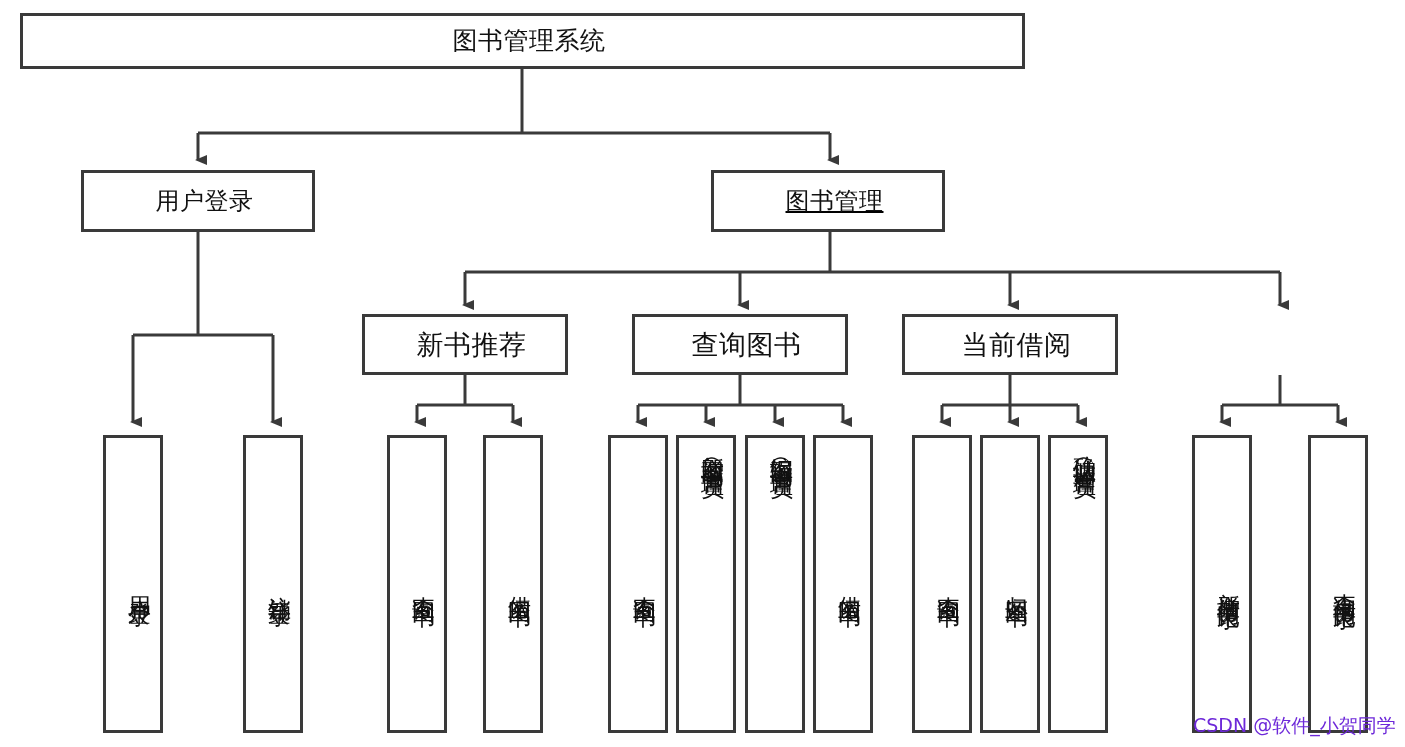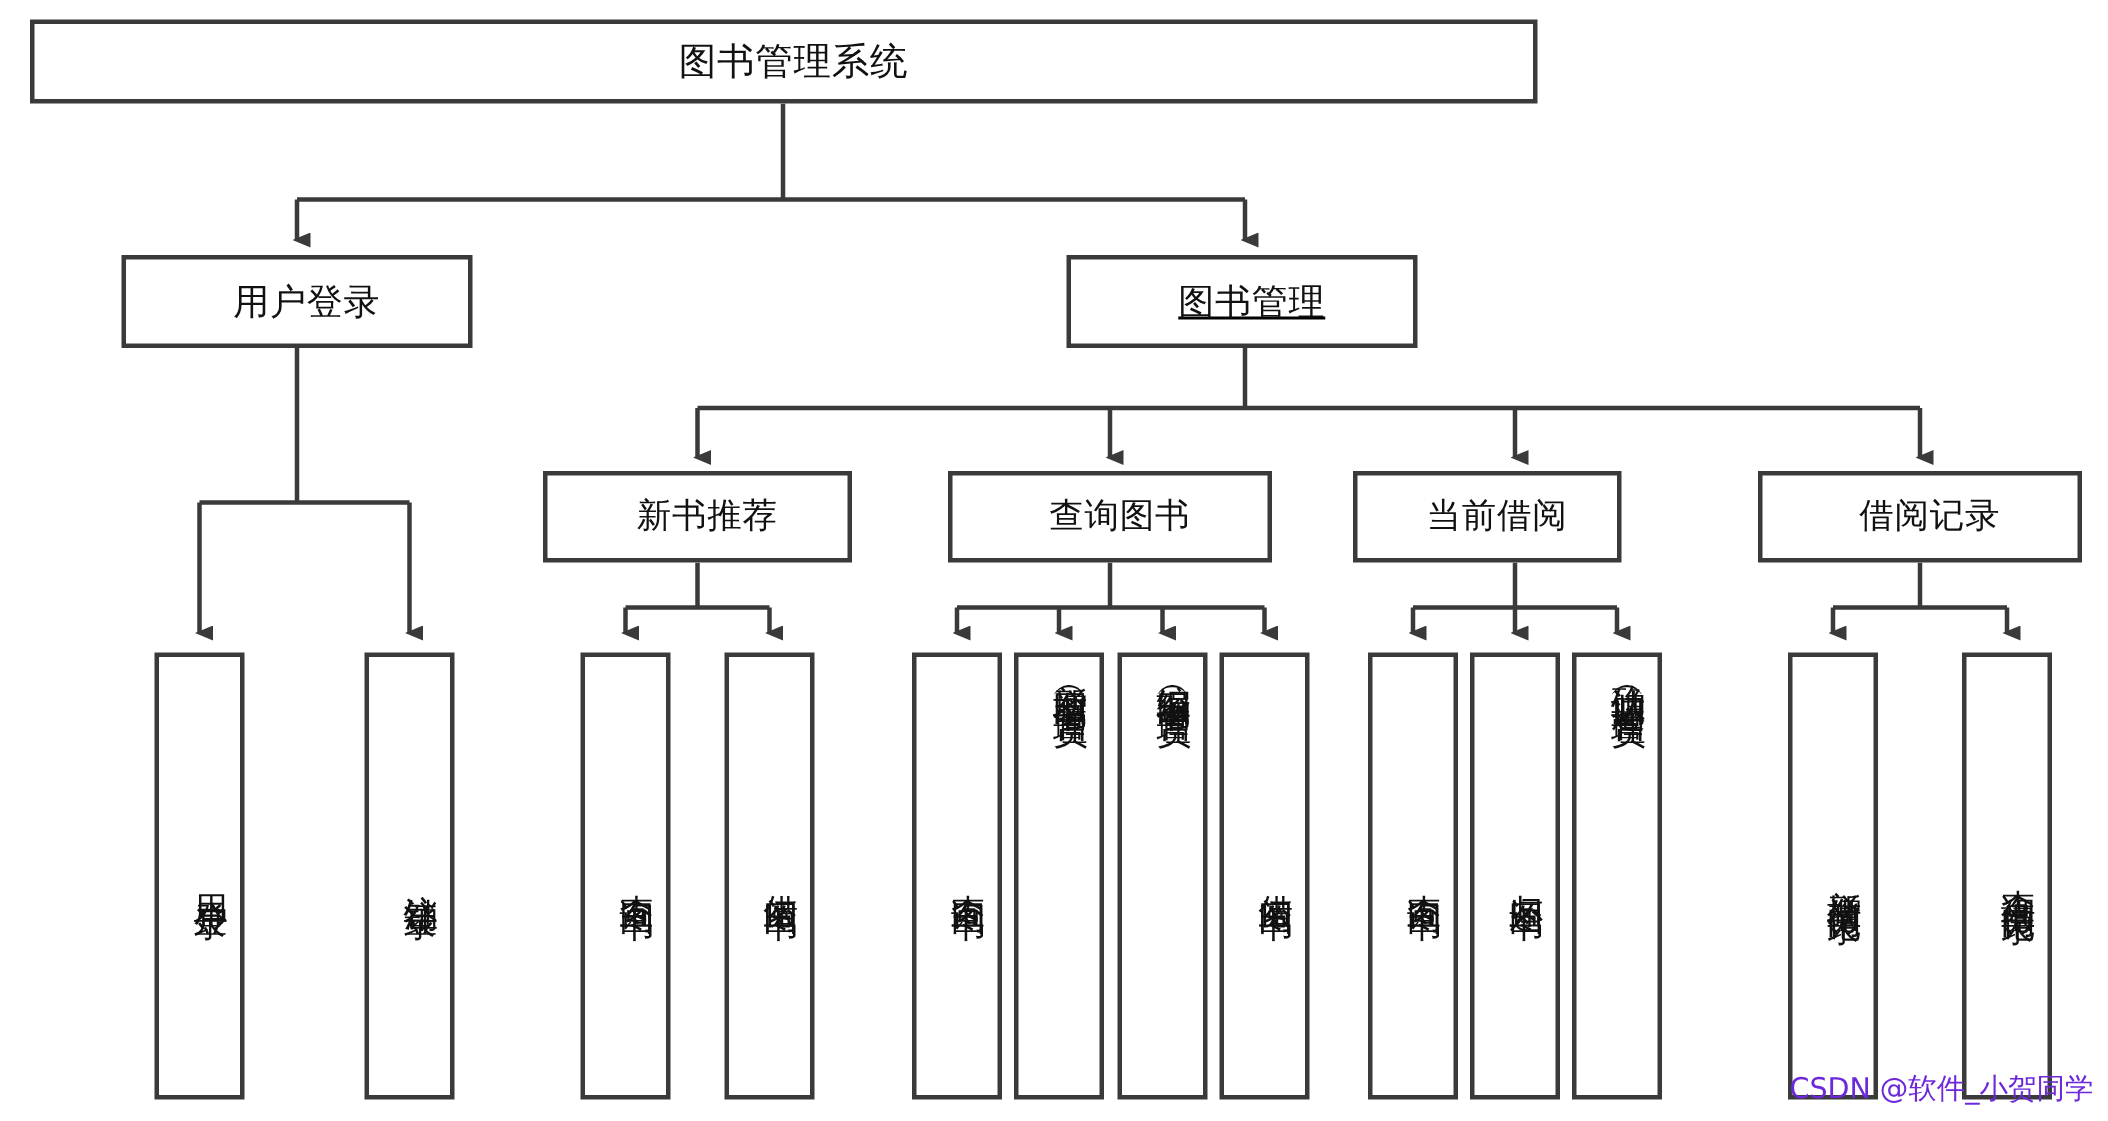--- a/index.html
+++ b/index.html
@@ -38,21 +38,21 @@
     text-align: center;
     padding-left: 13px;
   }
   .node .label {
     color: #111111;
     line-height: 1.18;
     letter-spacing: 0.5px;
   }
   .node.root .label { font-size: 25px; }
   .node.l2 .label   { font-size: 24px; }
-  .node.l3 .label   { font-size: 23px; }
+  .node.l3 .label   { font-size: 27px; }
 
   
   .node.leaf {
     align-items: flex-start;
     justify-content: center;
     padding-top: 0;
   }
   .node.leaf .label {
     writing-mode: vertical-rl;
     text-orientation: upright;
@@ -141,27 +141,24 @@
   </div>
 
   <div class="node l3" style="left:362px; top:314px; width:206px; height:61px;">
     <span class="label">新书推荐</span>
   </div>
 
   <div class="node l3" style="left:632px; top:314px; width:216px; height:61px;">
     <span class="label">查询图书</span>
   </div>
 
-  <div class="node l3" style="left:902px; top:314px; width:179px; height:61px;">
+  <div class="node l3" style="left:902px; top:314px; width:216px; height:61px;">
     <span class="label">当前借阅</span>
   </div>
 
-  <div class="node l3" style="left:1172px; top:314px; width:216px; height:61px;">
-    <span class="label">借阅记录</span>
-  </div>
 
   <div class="node leaf center" style="left:103px; top:435px; width:60px; height:298px;">
     <span class="label">用户登录</span>
   </div>
 
   <div class="node leaf center" style="left:243px; top:435px; width:60px; height:298px;">
     <span class="label">注销登录</span>
   </div>
 
   <div class="node leaf center" style="left:387px; top:435px; width:60px; height:298px;">

